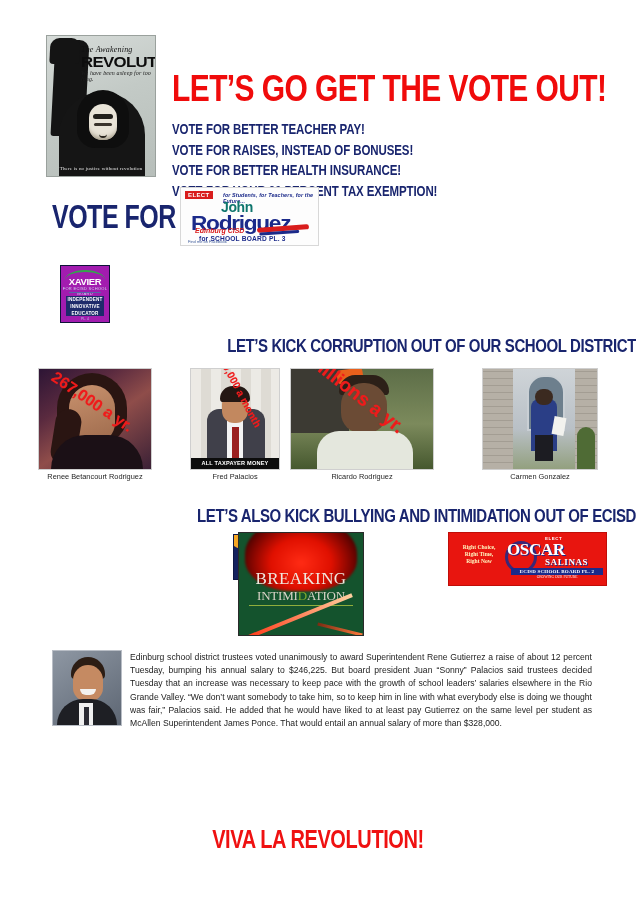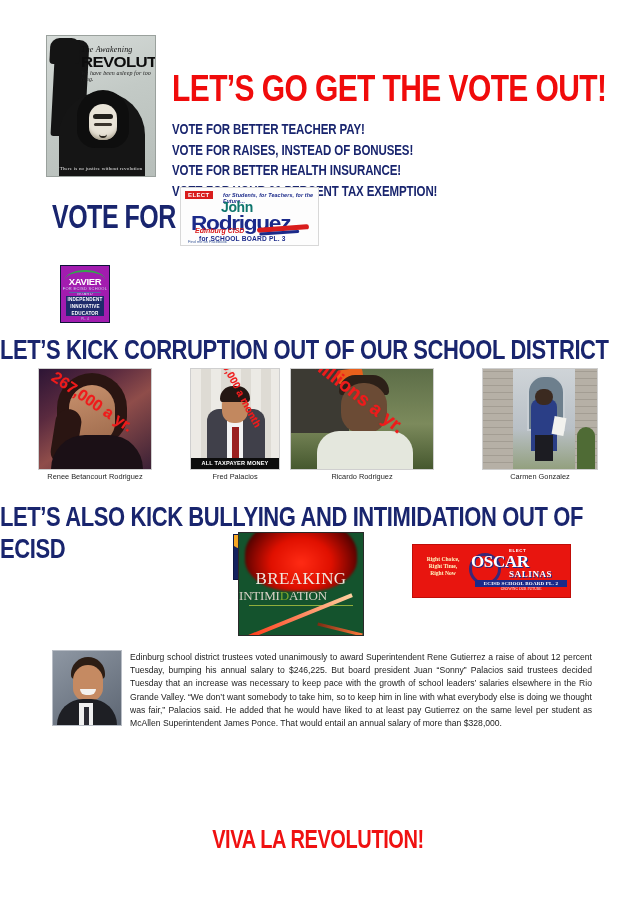--- a/index.html
+++ b/index.html
@@ -185,22 +185,22 @@
   .patricio .stars{
     position:absolute;left:0;top:29px;width:62px;text-align:center;
     font-size:5px;color:#f5a623;letter-spacing:2px;
   }
   .patricio .sub{
     position:absolute;left:0;top:34px;width:62px;text-align:center;
     font-size:3.8px;font-weight:bold;color:#f5d28a;line-height:4.8px;
   }
 
   .oscar{
-    position:absolute;left:412px;top:270px;width:157px;height:52px;
-    background:#e8150f;border:1px solid #c00d08;overflow:hidden;margin-top:12px;
+    position:absolute;left:448px;top:270px;width:157px;height:52px;
+    background:#e8150f;border:1px solid #c00d08;overflow:hidden;
   }
   .oscar .left{
     position:absolute;left:8px;top:11px;width:44px;text-align:center;
     font-family:"Liberation Serif",serif;font-size:5.6px;font-weight:bold;
     color:#fff7c0;line-height:7px;
   }
   .oscar .elect{
     position:absolute;left:96px;top:3px;font-size:4.4px;font-weight:bold;
     color:#fff;letter-spacing:.6px;
   }
@@ -232,22 +232,22 @@
     font-family:"Liberation Serif",serif;font-size:3.6px;color:#ffe9e9;
   }
   .oscar .quote{
     position:absolute;left:26px;bottom:1px;width:128px;text-align:center;
     font-family:"Liberation Serif",serif;font-style:italic;font-size:5px;
     font-weight:bold;color:#fff;
   }
 
   
   .sect-head{
-    position:absolute;width:636px;text-align:left;
-    font-size:22px;font-weight:bold;color:#19256e;letter-spacing:-.4px;
+    position:absolute;width:636px;text-align:right;
+    font-size:15px;font-weight:bold;color:#19256e;letter-spacing:-.4px;
   }
   .sect-head span{display:inline-block;transform:scaleY(1.25);}
   #head-corruption{top:337px;}
   #head-bullying{top:507px;}
 
   
   .photos{position:absolute;left:0;top:368px;width:636px;height:128px;}
   .pcell{position:absolute;top:0;}
   .pcell .frame{position:relative;overflow:hidden;border:1px solid #cfcfcf;}
   .pcell .cap{
@@ -335,21 +335,21 @@
     position:absolute;left:6px;top:-16px;width:112px;height:74px;
     background:radial-gradient(ellipse at 50% 62%,#ff2b14 0%,#e01000 38%,#7c0500 64%,#140000 88%);
     border-radius:50% 50% 42% 42%;filter:blur(1px);
   }
   .bi .t1{
     position:absolute;left:0;top:36px;width:124px;text-align:center;
     font-family:"Liberation Serif",serif;font-size:17px;color:#efe8df;
     letter-spacing:.4px;
   }
   .bi .t2{
-    position:absolute;left:0;top:55px;width:124px;
+    position:absolute;left:0;top:55px;width:124px;text-align:center;
     font-family:"Liberation Serif",serif;font-size:13px;color:#d9d2c6;
     letter-spacing:-.2px;
   }
   .bi .t2 b{color:#7fa82e;font-weight:normal;}
   .bi .rule{
     position:absolute;left:10px;top:72px;width:104px;height:1px;background:#8fae3c;
   }
   .bi .beam{
     position:absolute;left:10px;bottom:-4px;width:112px;height:4px;
     background:linear-gradient(90deg,#ff3b1a,#ffd0a0);

